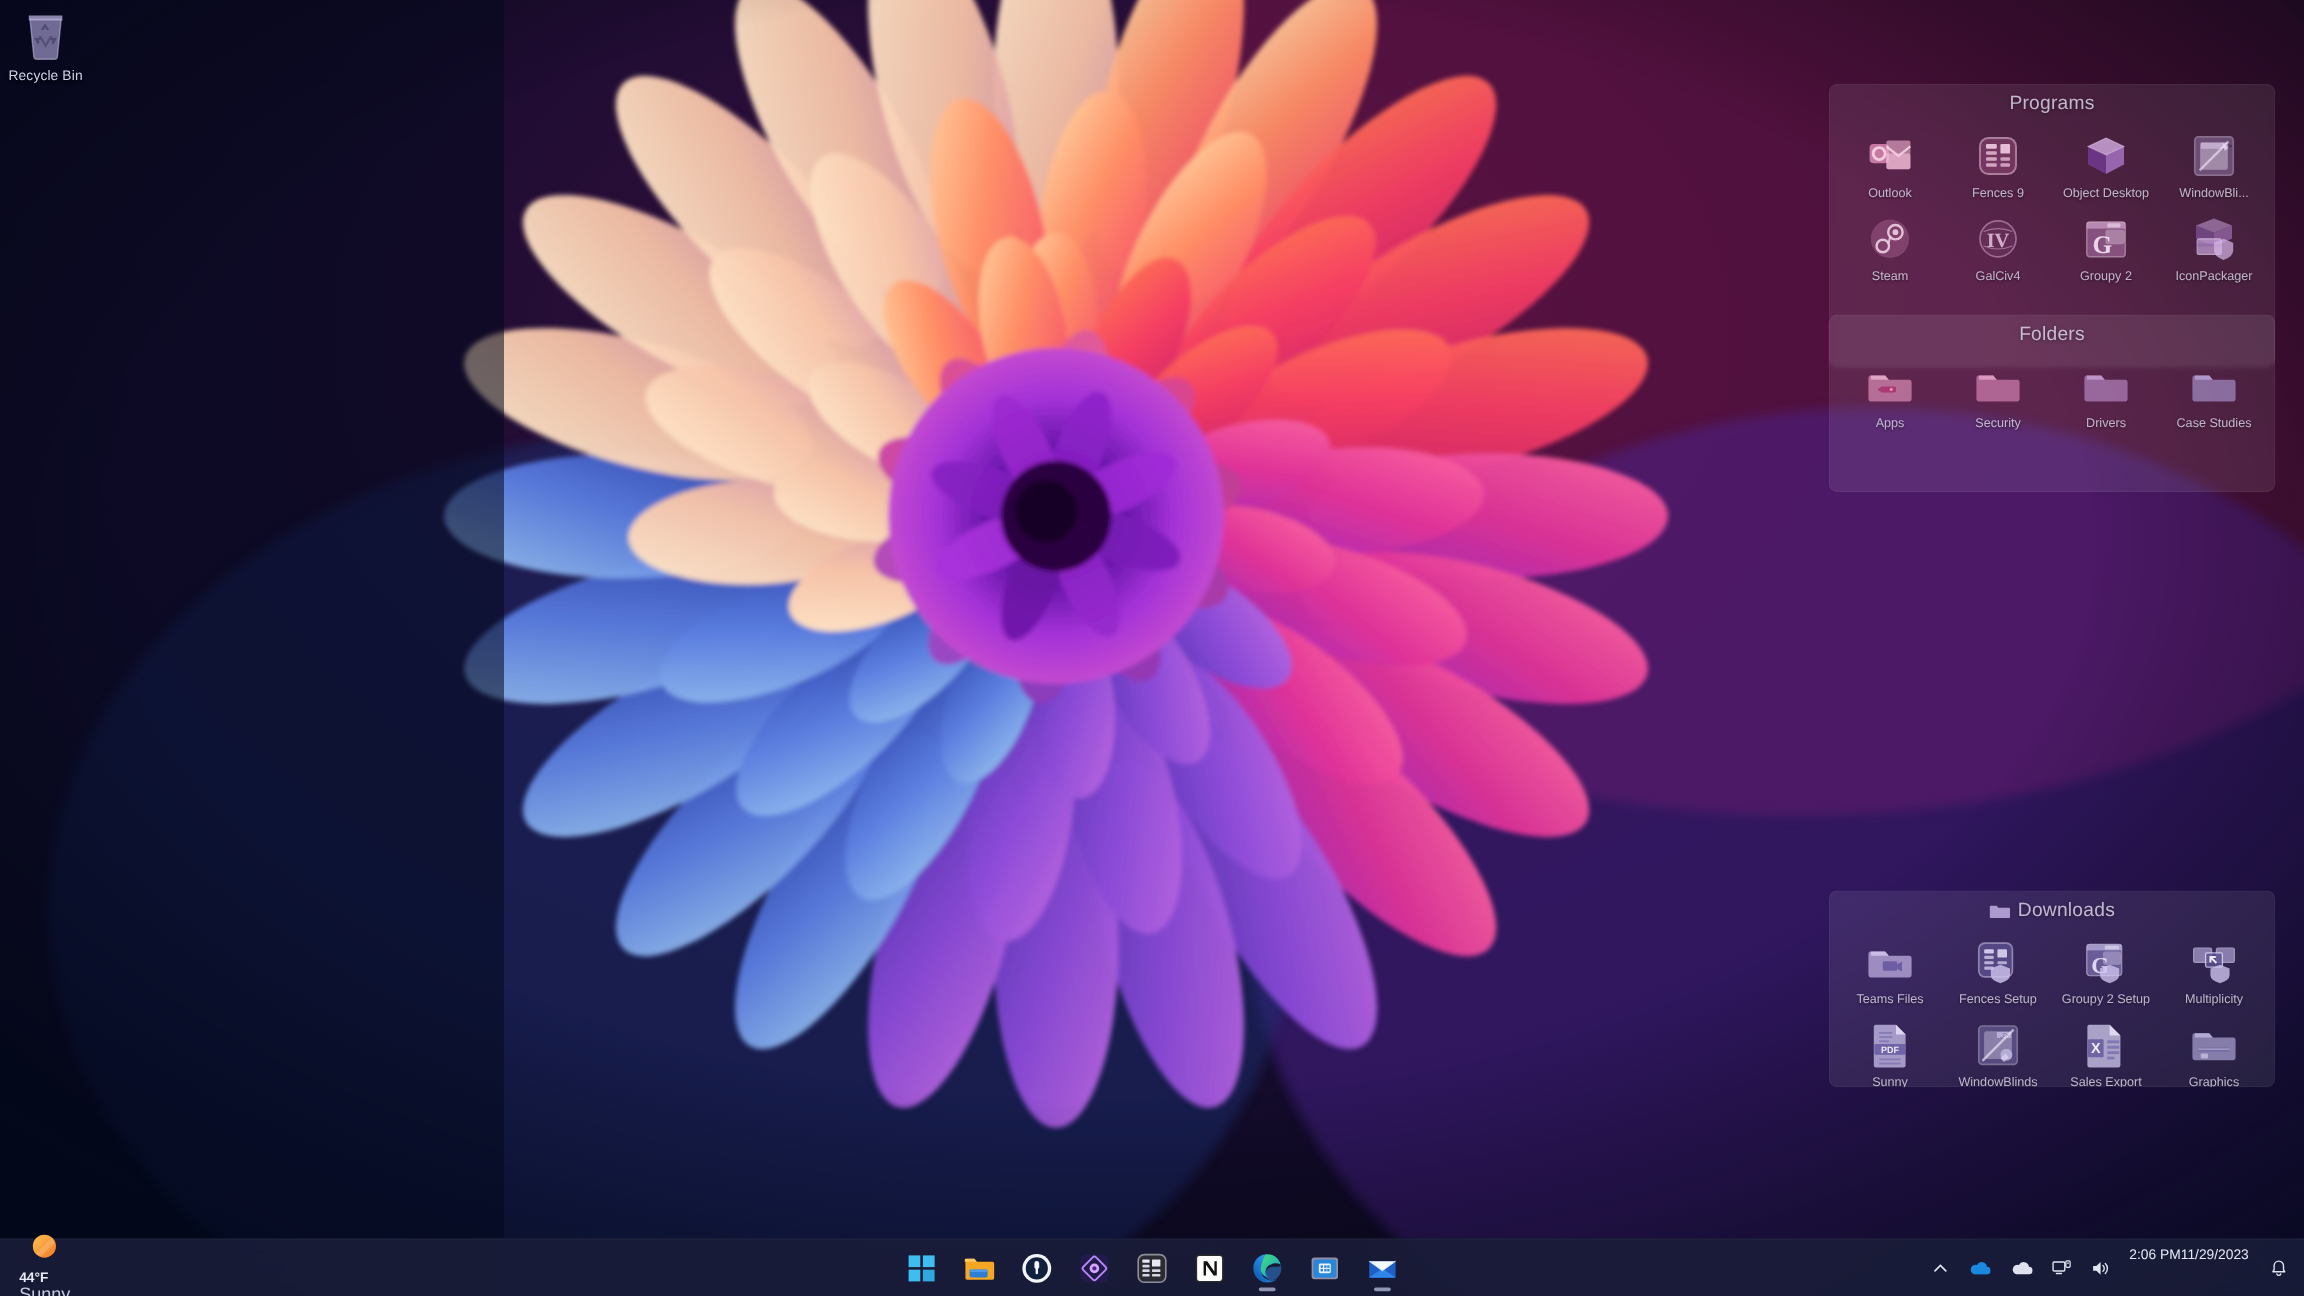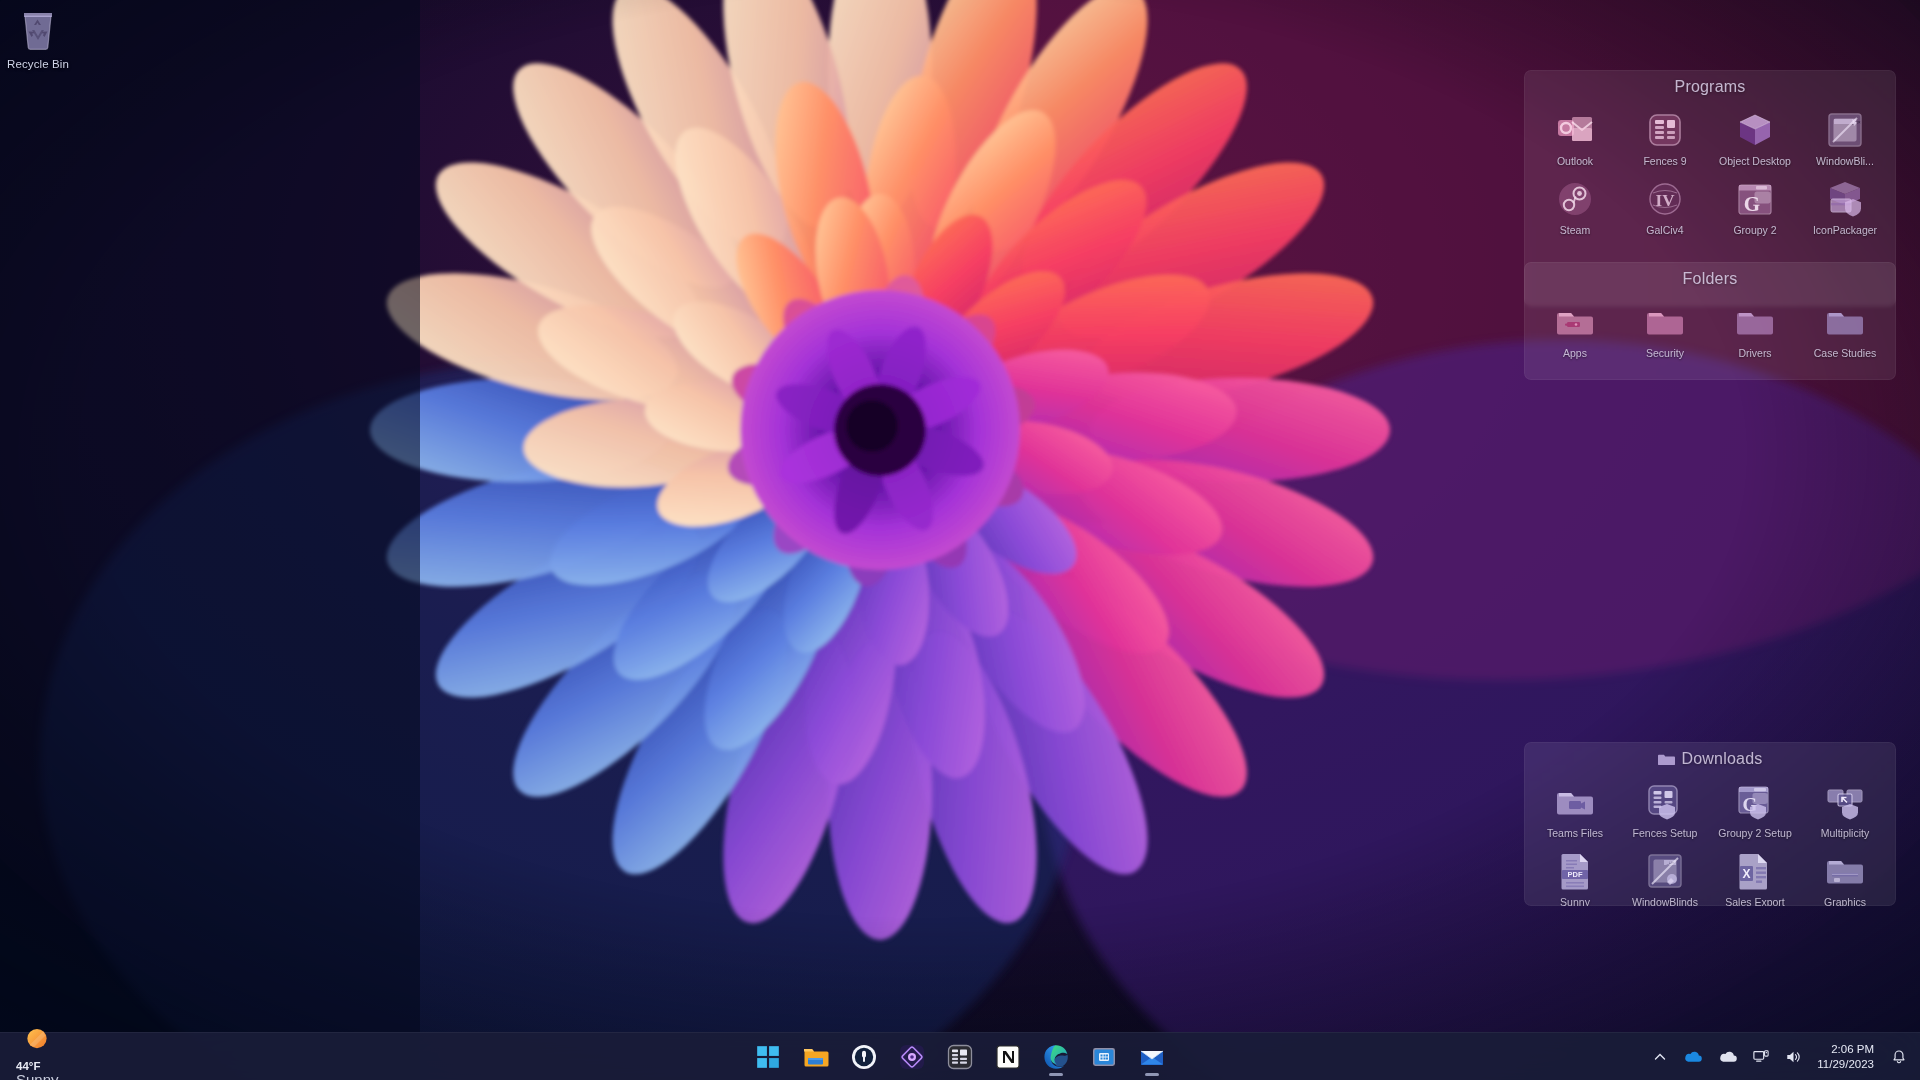--- a/index.html
+++ b/index.html
@@ -156,21 +156,21 @@
     display: flex; align-items: center; justify-content: center;
     height: 34px; padding: 0 7px;
     border-radius: 4px; cursor: pointer;
   }
   .tray-btn svg { display: block; }
   #clock {
     text-align: right;
     line-height: 15px;
     padding: 0 8px 0 6px;
     height: 36px;
-    display: flex; flex-direction: column; justify-content: center;
+    display: flex; flex-direction: row; justify-content: center;
     border-radius: 4px; cursor: pointer;
   }
   #clock .t, #clock .d { font-size: 11.5px; color: #e6e9f5; }
 </style>
 </head>
 <body>
 
 <div id="desktop">
 
   <div id="wallpaper">
@@ -449,21 +449,21 @@
           <rect x="6" y="20" width="20" height="13" rx="1.6" fill="#c8a5da" opacity=".7" stroke="#e7d3f2" stroke-width="1"></rect>
           <rect x="6" y="24" width="20" height="2.3" fill="#8a5fa8" opacity=".5"></rect>
           <path d="M28 20 l8 3.2 v6.4 q0 5.4 -8 8 q-8 -2.6 -8 -8 v-6.4 Z" fill="#d9b8e8" opacity=".7"></path>
         </svg>
         <div class="nm">IconPackager</div>
       </div>
 
     </div>
   </div>
 
-  <div class="fence" id="fence-folders" style="left:1524px; top:262px; width:372px; height:118px;">
+  <div class="fence" id="fence-folders" style="left:1524px; top:262px; width:372px; height:148px;">
     <div class="fence-title">
       <span>Folders</span>
     </div>
     <div class="fence-grid">
 
       <div class="fence-item">
         <svg class="ico" viewBox="0 0 40 40">
           <path d="M4 11 h12 l3 3.5 h17 a2 2 0 0 1 2 2 v14 a2 2 0 0 1 -2 2 h-32 a2 2 0 0 1 -2 -2 v-17.5 a2 2 0 0 1 2 -2 Z" fill="#f0a0c8" opacity=".6"></path>
           <path d="M4 11 h12 l3 3.5 h-15 Z" fill="#f7c0dc" opacity=".65"></path>
           <g fill="#a62a6a" opacity=".75">

